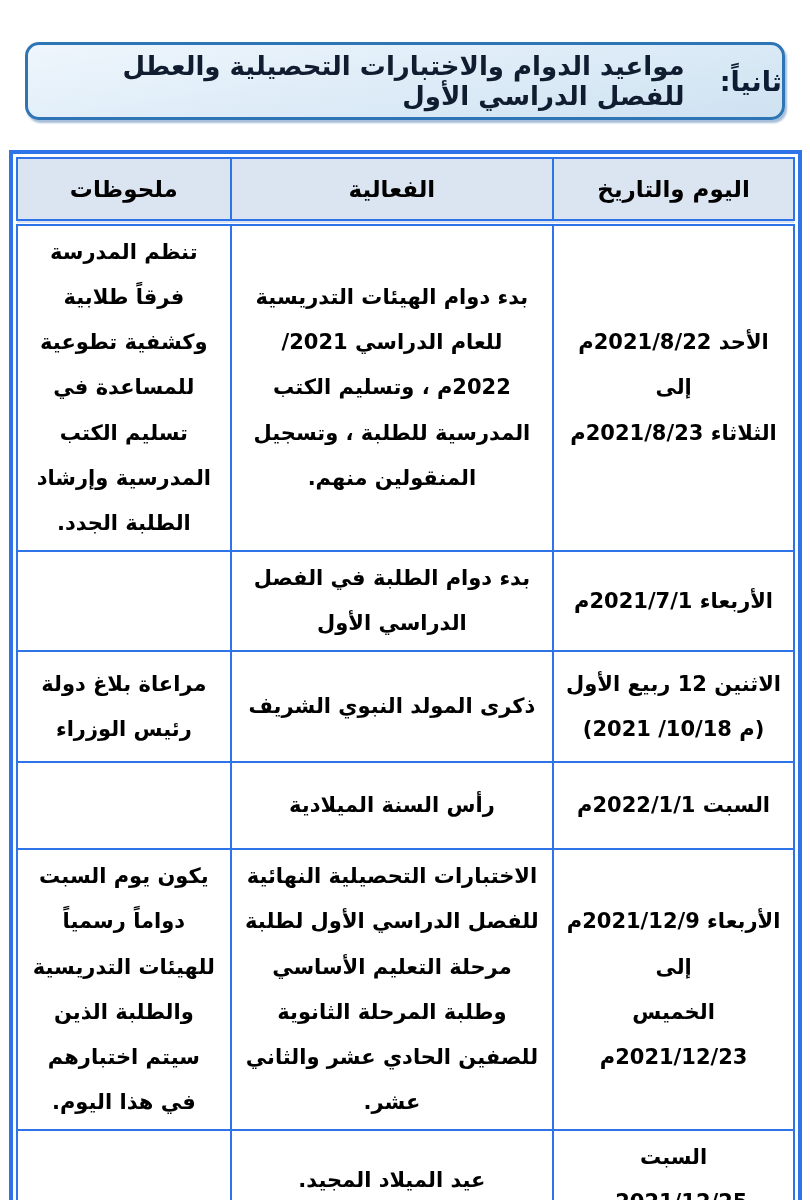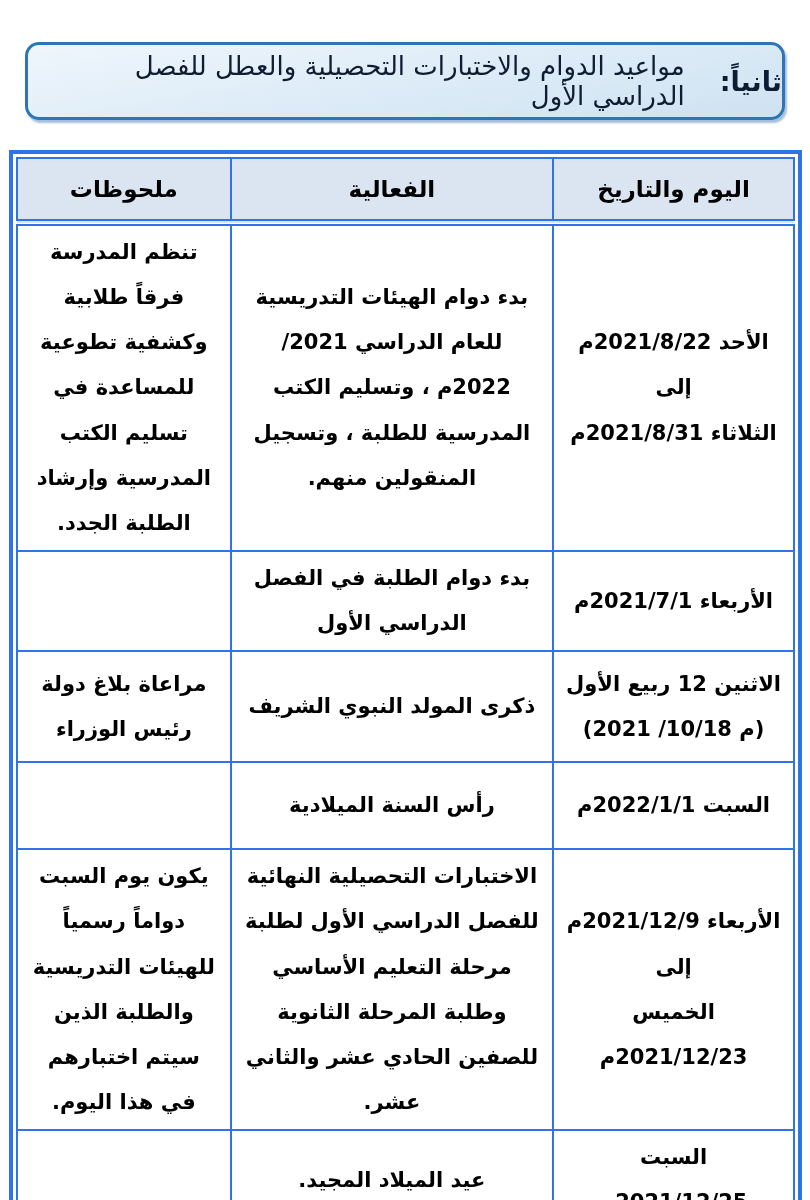--- a/index.html
+++ b/index.html
@@ -26,21 +26,21 @@
     justify-content: center;
     gap: 8px;
   }
   .title-banner .prefix {
     font-weight: 800;
     font-size: 27px;
     color: #0d1b33;
     margin-left: 27px;
   }
   .title-banner .rest {
-    font-weight: 400;
+    font-weight: 700;
     font-size: 26px;
     color: #101c30;
     padding-left: 16px;
   }
 
   
   .table-frame {
     margin: 30px 8px 0 9px;
     border: 4px solid #2e74e8;   
     padding: 3px;                
@@ -106,21 +106,21 @@
         <th>اليوم والتاريخ</th>
         <th>الفعالية</th>
         <th>ملحوظات</th>
       </tr>
     </thead>
     <tbody>
   <tr>
     <td class="date-cell">
             <div class="date-line">الأحد 2021/8/22م</div>
             <div class="date-line">إلى</div>
-            <div class="date-line">الثلاثاء 2021/8/31م</div>
+            <div class="date-line">الثلاثاء 2021/8/23م</div>
           </td>
     <td class="activity-cell">بدء دوام الهيئات التدريسية للعام الدراسي 2021/ 2022م ، وتسليم الكتب المدرسية للطلبة ، وتسجيل المنقولين منهم.</td>
     <td class="notes-cell">تنظم المدرسة فرقاً طلابية وكشفية تطوعية للمساعدة في تسليم الكتب المدرسية وإرشاد الطلبة الجدد.</td>
   </tr>
 
   <tr>
     <td class="date-cell">
             <div class="date-line">الأربعاء 2021/7/1م</div>
           </td>
     <td class="activity-cell">بدء دوام الطلبة في الفصل الدراسي الأول</td>

